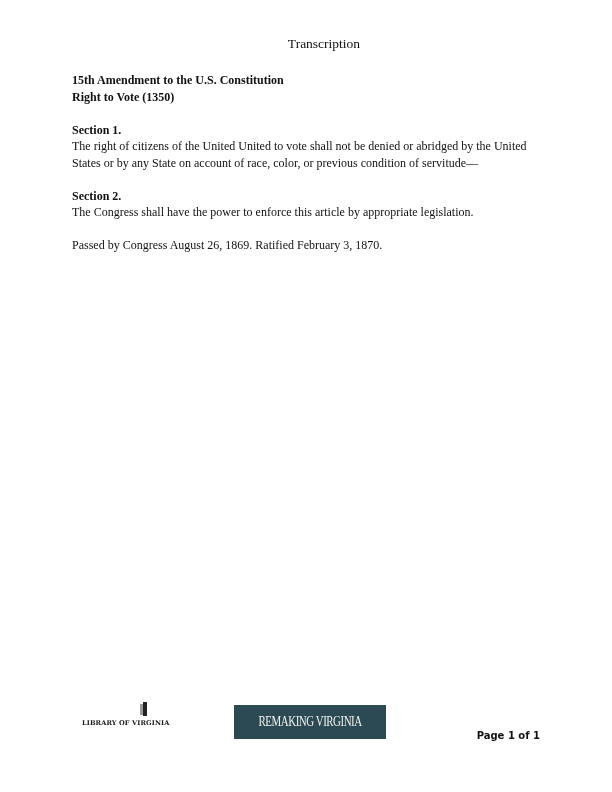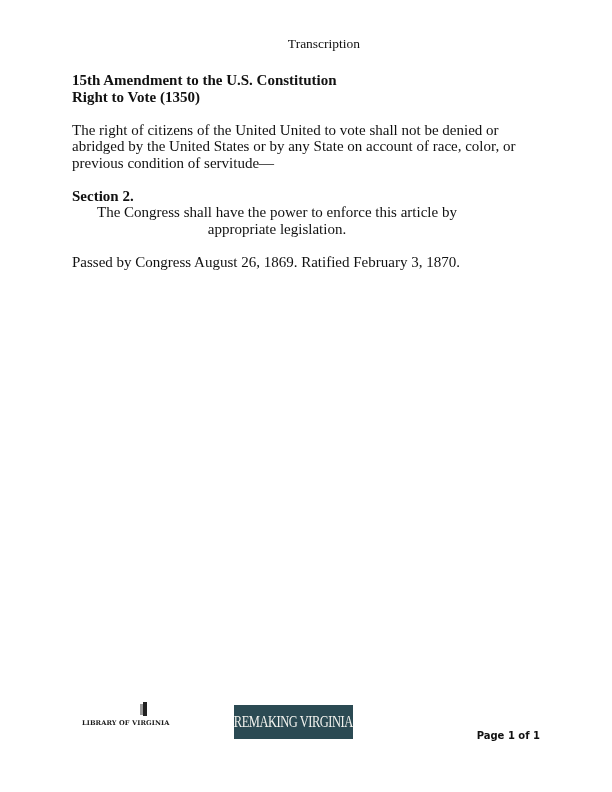--- a/index.html
+++ b/index.html
@@ -21,21 +21,21 @@
       left: 0;
       width: 648px;
       text-align: center;
       font-size: 13.5px;
     }
     .content {
       position: absolute;
       left: 72px;
       top: 72px;
       width: 472px;
-      font-size: 15px;
+      font-size: 12px;
       line-height: 16.5px;
     }
     .content p {
       margin: 0;
     }
     .bold {
       font-weight: bold;
     }
     .gap {
       height: 16.5px;
@@ -78,29 +78,29 @@
       font-weight: bold;
       font-size: 6.6px;
       letter-spacing: 0.1px;
       white-space: nowrap;
       color: #1a1a1a;
     }
     .remaking-banner {
       position: absolute;
       left: 234px;
       top: 705px;
-      width: 119px;
+      width: 152px;
       height: 34px;
       background: #2b4a53;
       color: #f2f2ee;
       display: flex;
       align-items: center;
       justify-content: center;
       font-family: "Liberation Serif", serif;
-      font-size: 16px;
+      font-size: 14px;
       letter-spacing: -0.6px;
       transform-origin: left top;
     }
     .remaking-banner span {
       display: inline-block;
       transform: scaleX(0.78);
       white-space: nowrap;
     }
     .page-number {
       position: absolute;
@@ -118,24 +118,25 @@
 <body>
 
 <div class="page-header">
   <span>Transcription</span>
 </div>
 
 <div class="content">
   <p class="bold">15th Amendment to the U.S. Constitution</p>
   <p class="bold">Right to Vote (1350)</p>
   <div class="gap"></div>
+  <p class="bold">Section 1.</p>
   <p>The right of citizens of the United United to vote shall not be denied or abridged by the United States or by any State on account of race, color, or previous condition of servitude—</p>
   <div class="gap"></div>
   <p class="bold">Section 2.</p>
-  <p style="width: 410px; text-align: center;">The Congress shall have the power to enforce this article by appropriate legislation.</p>
+  <p style="width: 410px;">The Congress shall have the power to enforce this article by appropriate legislation.</p>
   <div class="gap"></div>
   <p>Passed by Congress August 26, 1869. Ratified February 3, 1870.</p>
 </div>
 
 <div class="footer-lov">
   <div class="lov-icon">
     <div class="back"></div>
     <div class="front"></div>
   </div>
   <div class="lov-text">LIBRARY OF VIRGINIA</div>

